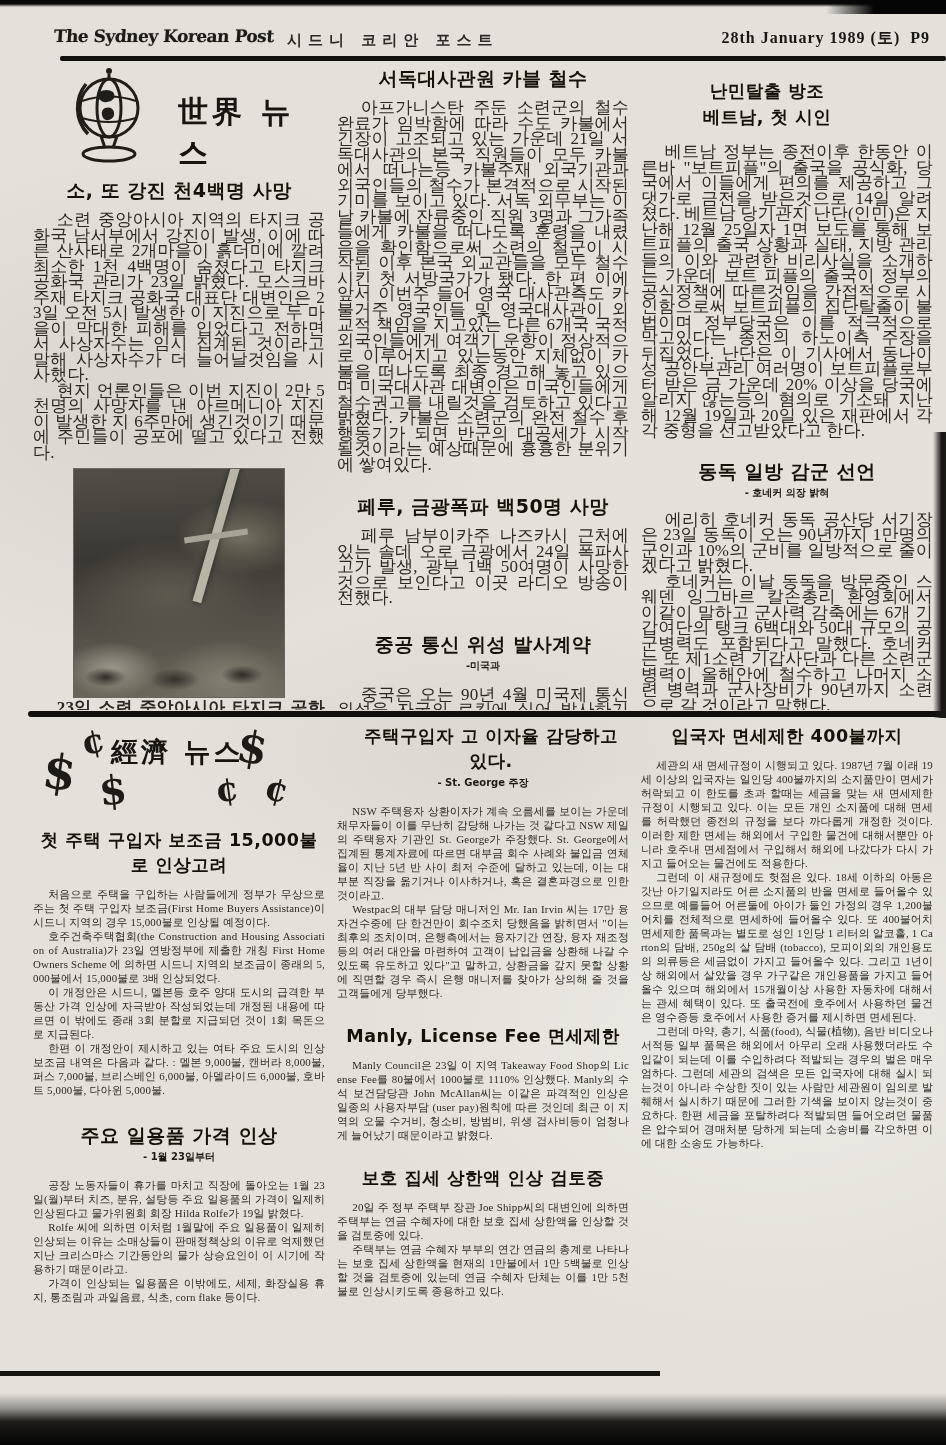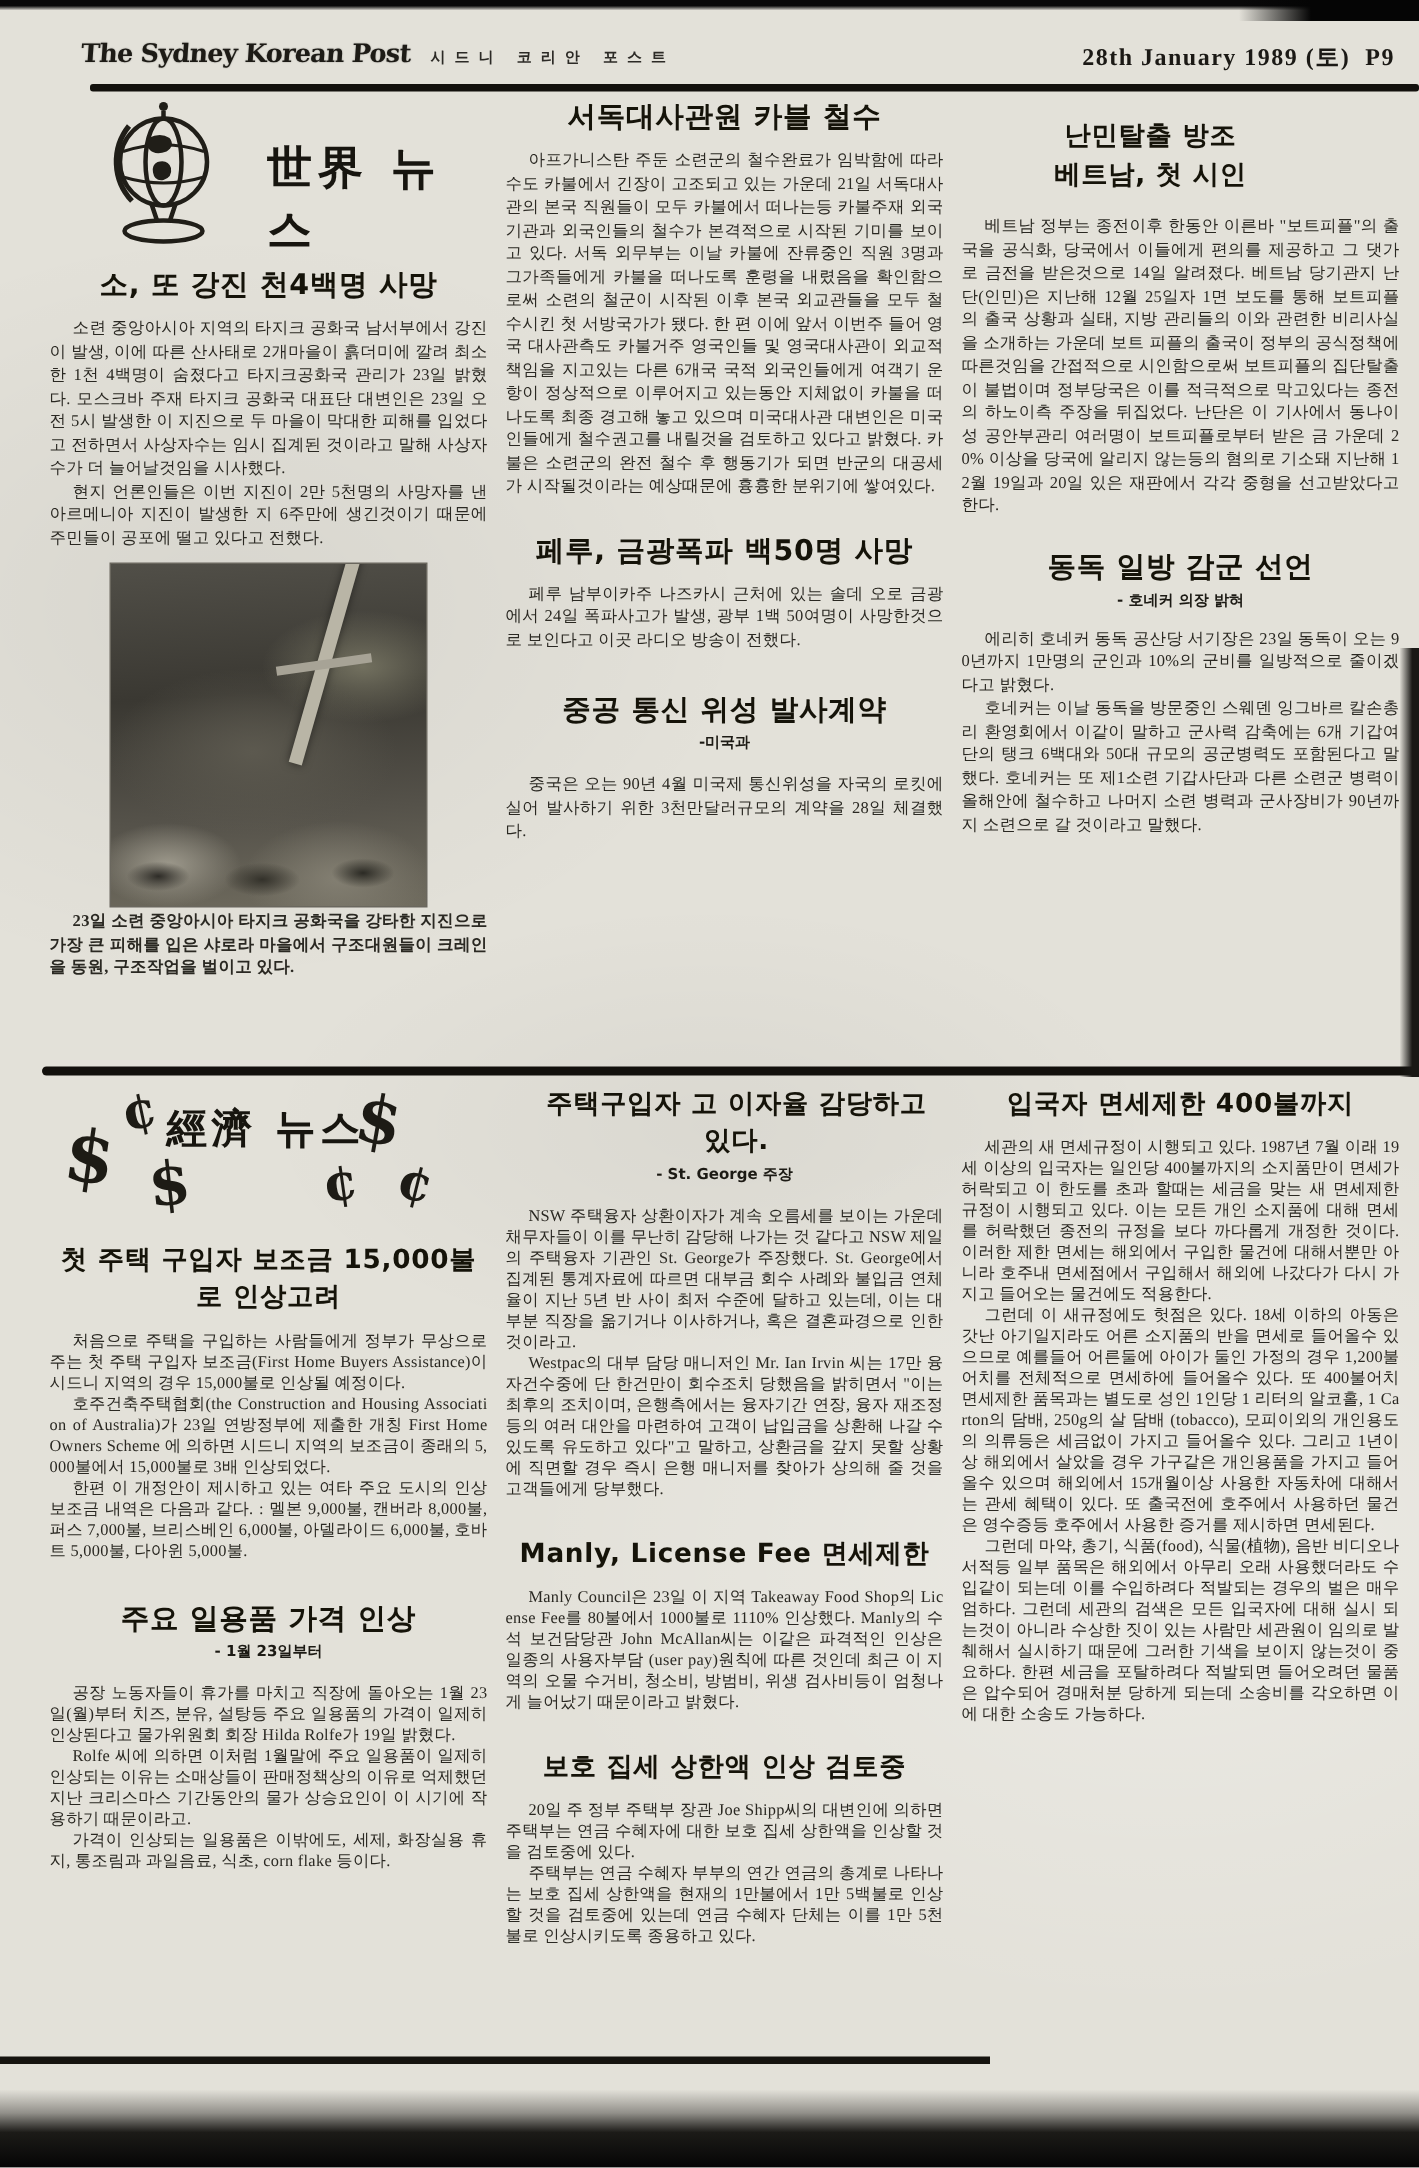--- a/index.html
+++ b/index.html
@@ -14,21 +14,21 @@
   .scan-top{position:absolute;top:0;left:0;width:946px;height:7px;background:linear-gradient(to bottom,#090909 55%,rgba(20,20,20,0));}
   .scan-corner-tr{position:absolute;top:0;right:0;width:120px;height:14px;background:linear-gradient(to left,#050505 60%,rgba(10,10,10,0));}
   .scan-right{position:absolute;top:432px;right:0;width:13px;height:286px;background:linear-gradient(to right,rgba(20,20,18,0),#191815 65%);}
   .scan-bottom{position:absolute;left:0;bottom:0;width:946px;height:52px;
     background:linear-gradient(to bottom,rgba(40,40,38,0) 0%,rgba(80,78,74,0.55) 30%,#1c1b18 55%,#050505 100%);}
   
   .masthead-row{position:absolute;top:22px;left:52px;right:14px;height:34px;}
   .mast-en{position:absolute;left:2px;top:4px;font-family:"DejaVu Serif",serif;font-weight:bold;
     font-size:17px;letter-spacing:-0.5px;color:#1d1b16;transform:skewX(-4deg);text-shadow:0 0 1px rgba(0,0,0,.4);}
   .mast-kr{position:absolute;left:235px;top:9px;font-family:"DejaVu Sans",sans-serif;font-weight:bold;
-    font-size:10px;letter-spacing:6px;color:#2c2a26;}
+    font-size:15px;letter-spacing:6px;color:#2c2a26;}
   .mast-date{position:absolute;right:2px;top:6px;font-family:"Liberation Serif",serif;font-weight:bold;
     font-size:16px;letter-spacing:1px;color:#1b1915;}
   .header-rule{position:absolute;top:56px;left:60px;width:886px;height:5px;background:#13110d;border-radius:2px;}
   
   .top-section{position:absolute;top:66px;left:33px;width:900px;display:flex;gap:12px;}
   .top-section .col{width:292px;height:644px;overflow:hidden;}
   .bottom-section{position:absolute;top:722px;left:33px;width:900px;display:flex;gap:12px;}
   .bottom-section .col{width:292px;height:646px;overflow:hidden;}
   .bottom-section .col.tall{height:682px;}
   .mid-rule{position:absolute;top:711px;left:28px;width:918px;height:6px;background:#12100c;border-radius:3px;}
@@ -47,21 +47,21 @@
   .cur.c3{left:66px;top:48px;font-size:40px;transform:rotate(-6deg);}
   .cur.c4{left:204px;top:4px;font-size:44px;transform:rotate(10deg);}
   .cur.c5{left:182px;top:50px;font-size:34px;transform:rotate(-8deg);}
   .cur.c6{left:232px;top:50px;font-size:34px;transform:rotate(14deg);}
   
   .headline{font-family:"DejaVu Sans",sans-serif;font-weight:bold;text-align:center;
     font-size:19px;letter-spacing:0.5px;line-height:25px;margin:10px 4px 9px;color:#151309;}
   .headline.small{font-size:17.5px;}
   .subhead{font-family:"DejaVu Sans",sans-serif;font-weight:bold;text-align:center;
     font-size:10px;margin:-6px 0 9px;color:#1c1a14;}
-  .body p{font-size:11px;line-height:15.5px;text-align:justify;text-indent:1.4em;
+  .body p{font-size:17px;line-height:15.5px;text-align:justify;text-indent:1.4em;
     margin:0;word-break:break-all;letter-spacing:0.2px;color:#2a2822;}
   .bottom-section .body p{font-size:10.9px;line-height:14px;}
   .caption{font-weight:bold;font-size:11.6px;line-height:15.2px;text-align:justify;
     word-break:break-all;margin:5px 2px 0;color:#1f1d17;}
   
   .photo{position:relative;width:210px;height:228px;margin:8px auto 2px;overflow:hidden;border:1px solid #6a675e;
     background:
       radial-gradient(ellipse 70px 40px at 18% 88%, #9d998c 0%, rgba(157,153,140,0) 70%),
       radial-gradient(ellipse 90px 55px at 72% 92%, #837f72 0%, rgba(131,127,114,0) 70%),
       radial-gradient(ellipse 120px 70px at 45% 55%, #5c594f 0%, rgba(92,89,79,0) 80%),
@@ -175,20 +175,21 @@
         <span class="cur c4">$</span>
         <span class="cur c5">¢</span>
         <span class="cur c6">¢</span>
         <div class="econ-title">經濟 뉴스</div>
       </div>
 
       <article class="body">
         <h2 class="headline small" style="margin-top:18px;">첫 주택 구입자 보조금 15,000불로 인상고려</h2>
         <p>처음으로 주택을 구입하는 사람들에게 정부가 무상으로 주는 첫 주택 구입자 보조금(First Home Buyers Assistance)이 시드니 지역의 경우 15,000불로 인상될 예정이다.</p>
         <p>호주건축주택협회(the Construction and Housing Association of Australia)가 23일 연방정부에 제출한 개칭 First Home Owners Scheme 에 의하면 시드니 지역의 보조금이 종래의 5,000불에서 15,000불로 3배 인상되었다.</p>
+        <p>이 개정안은 시드니, 멜본등 호주 양대 도시의 급격한 부동산 가격 인상에 자극받아 작성되었는데 개정된 내용에 따르면 이 밖에도 종래 3회 분할로 지급되던 것이 1회 목돈으로 지급된다.</p>
         <p>한편 이 개정안이 제시하고 있는 여타 주요 도시의 인상 보조금 내역은 다음과 같다. : 멜본 9,000불, 캔버라 8,000불, 퍼스 7,000불, 브리스베인 6,000불, 아델라이드 6,000불, 호바트 5,000불, 다아윈 5,000불.</p>
       </article>
 
       <article class="body">
         <h2 class="headline" style="margin-top:26px;margin-bottom:2px;">주요 일용품 가격 인상</h2>
         <div class="subhead" style="margin:0 0 14px;">- 1월 23일부터</div>
         <p>공장 노동자들이 휴가를 마치고 직장에 돌아오는 1월 23일(월)부터 치즈, 분유, 설탕등 주요 일용품의 가격이 일제히 인상된다고 물가위원회 회장 Hilda Rolfe가 19일 밝혔다.</p>
         <p>Rolfe 씨에 의하면 이처럼 1월말에 주요 일용품이 일제히 인상되는 이유는 소매상들이 판매정책상의 이유로 억제했던 지난 크리스마스 기간동안의 물가 상승요인이 이 시기에 작용하기 때문이라고.</p>
         <p>가격이 인상되는 일용품은 이밖에도, 세제, 화장실용 휴지, 통조림과 과일음료, 식초, corn flake 등이다.</p>
       </article>

